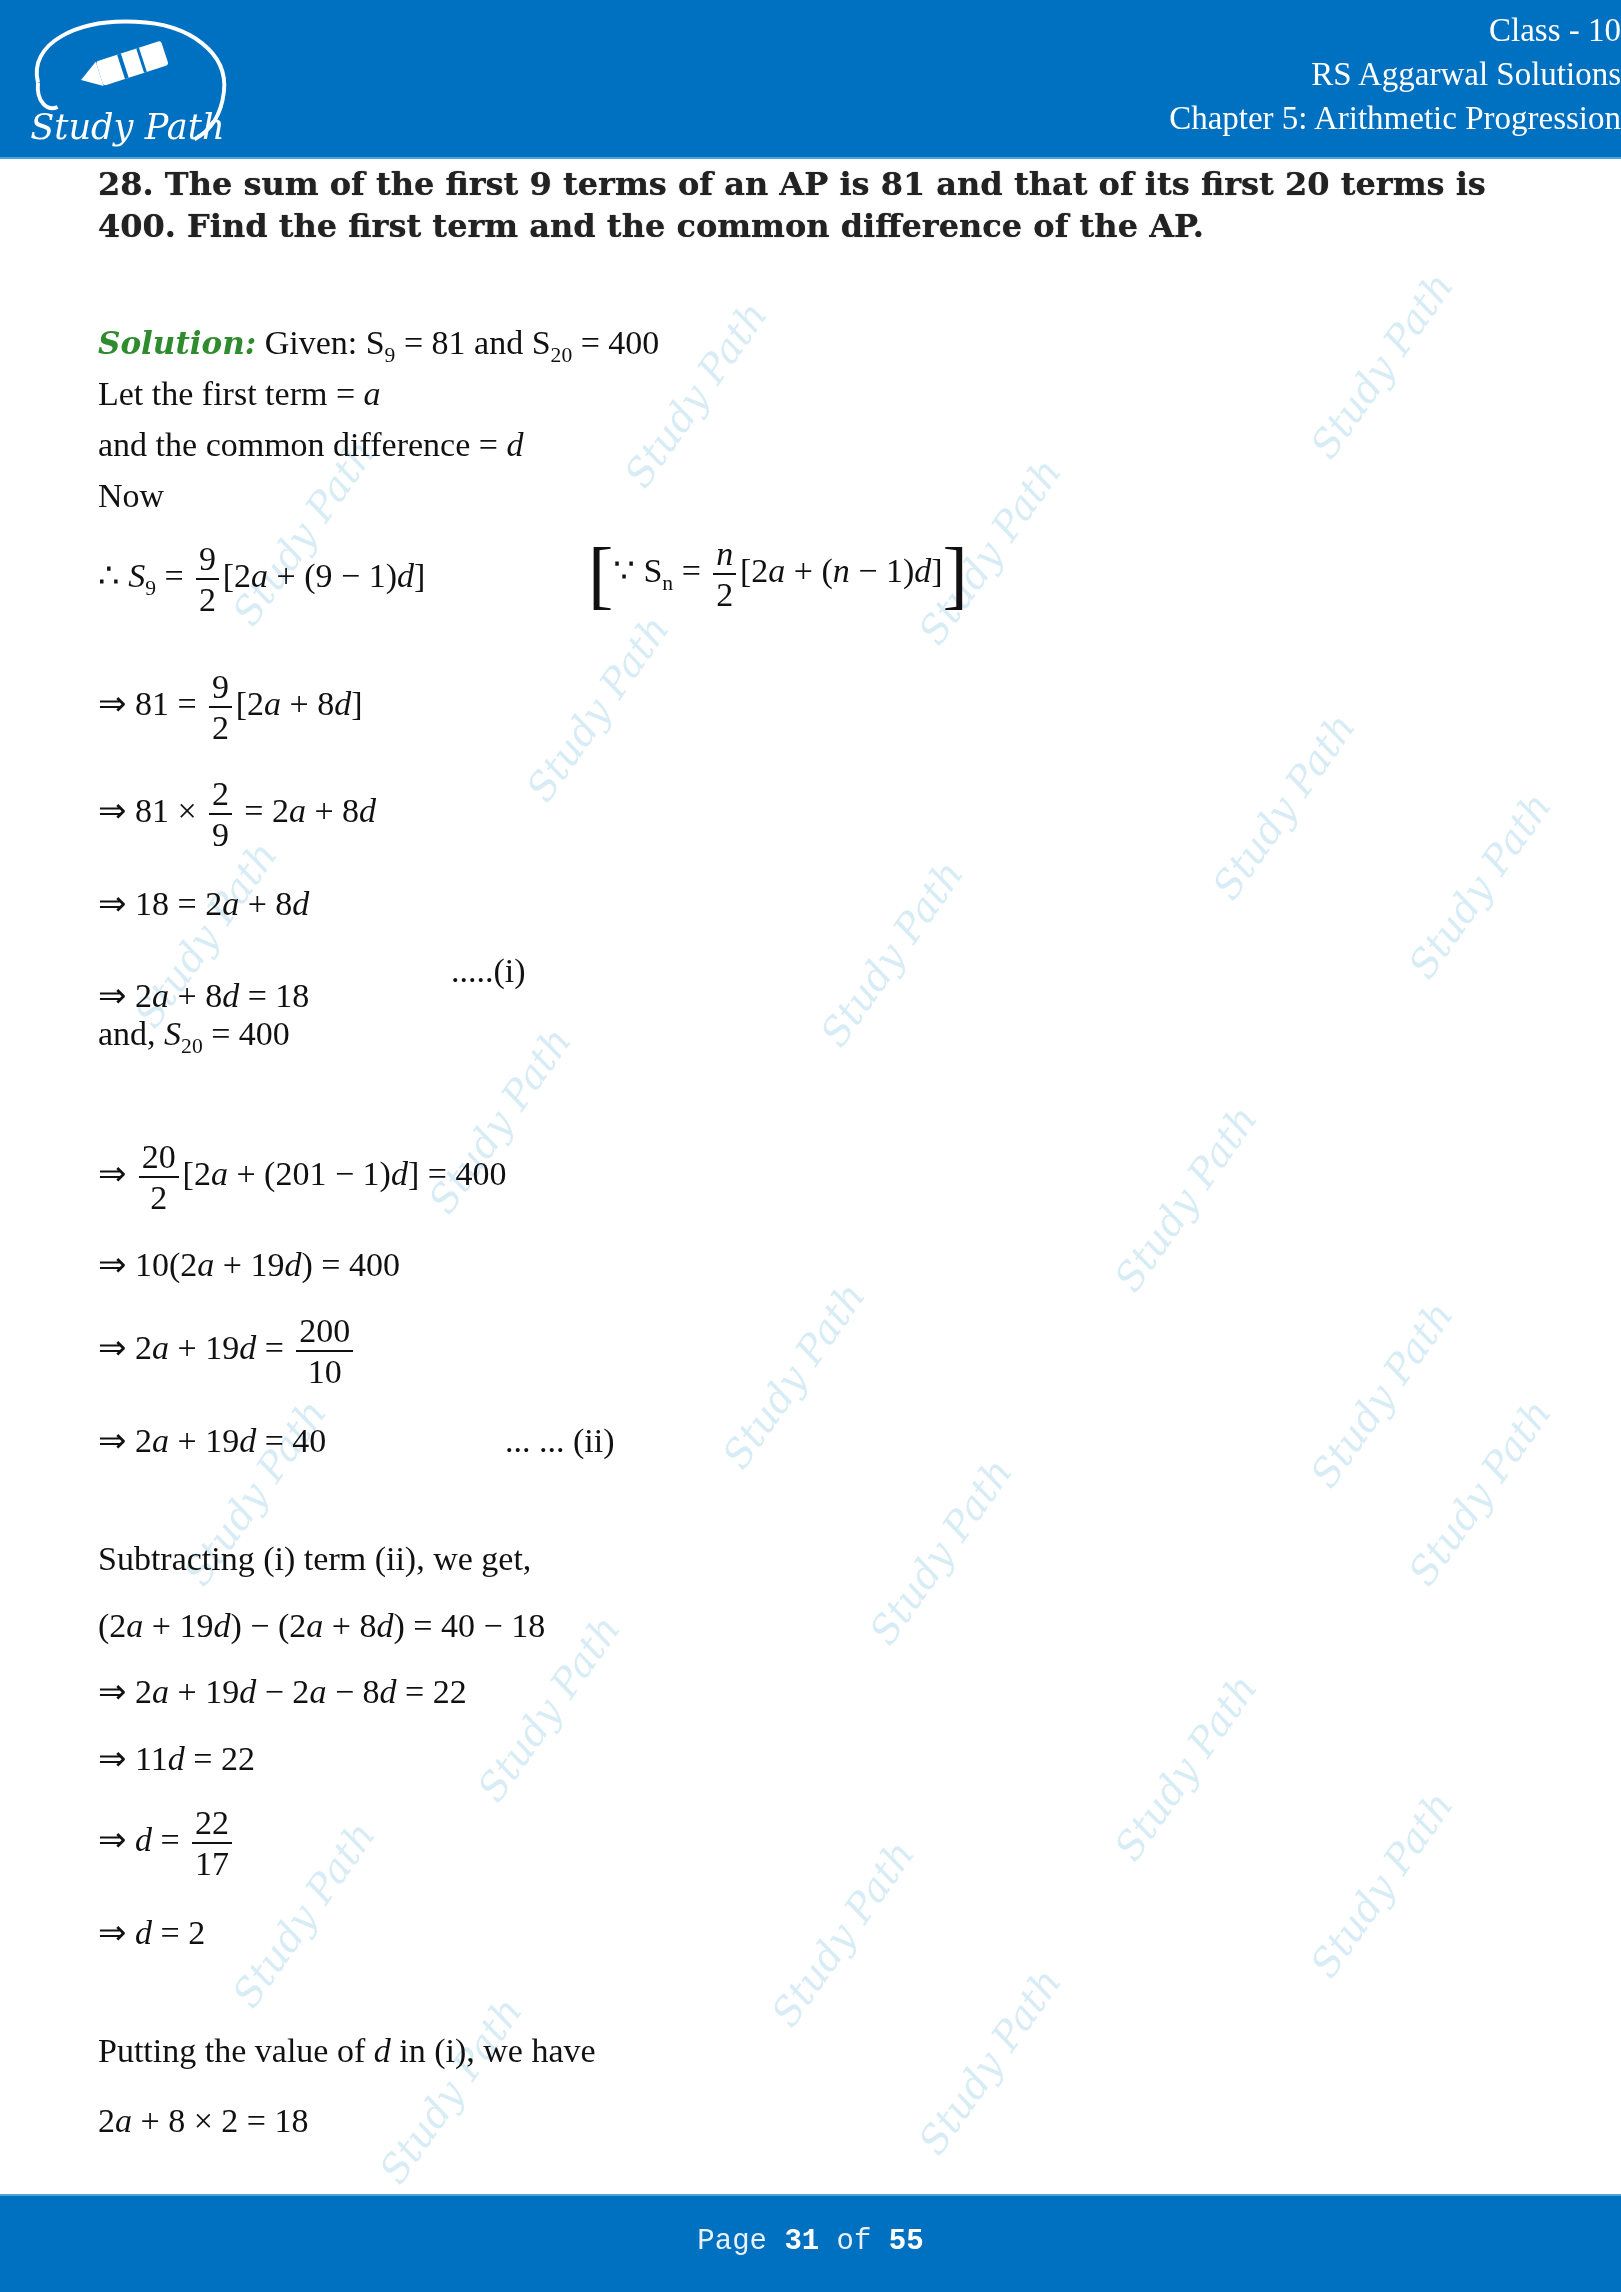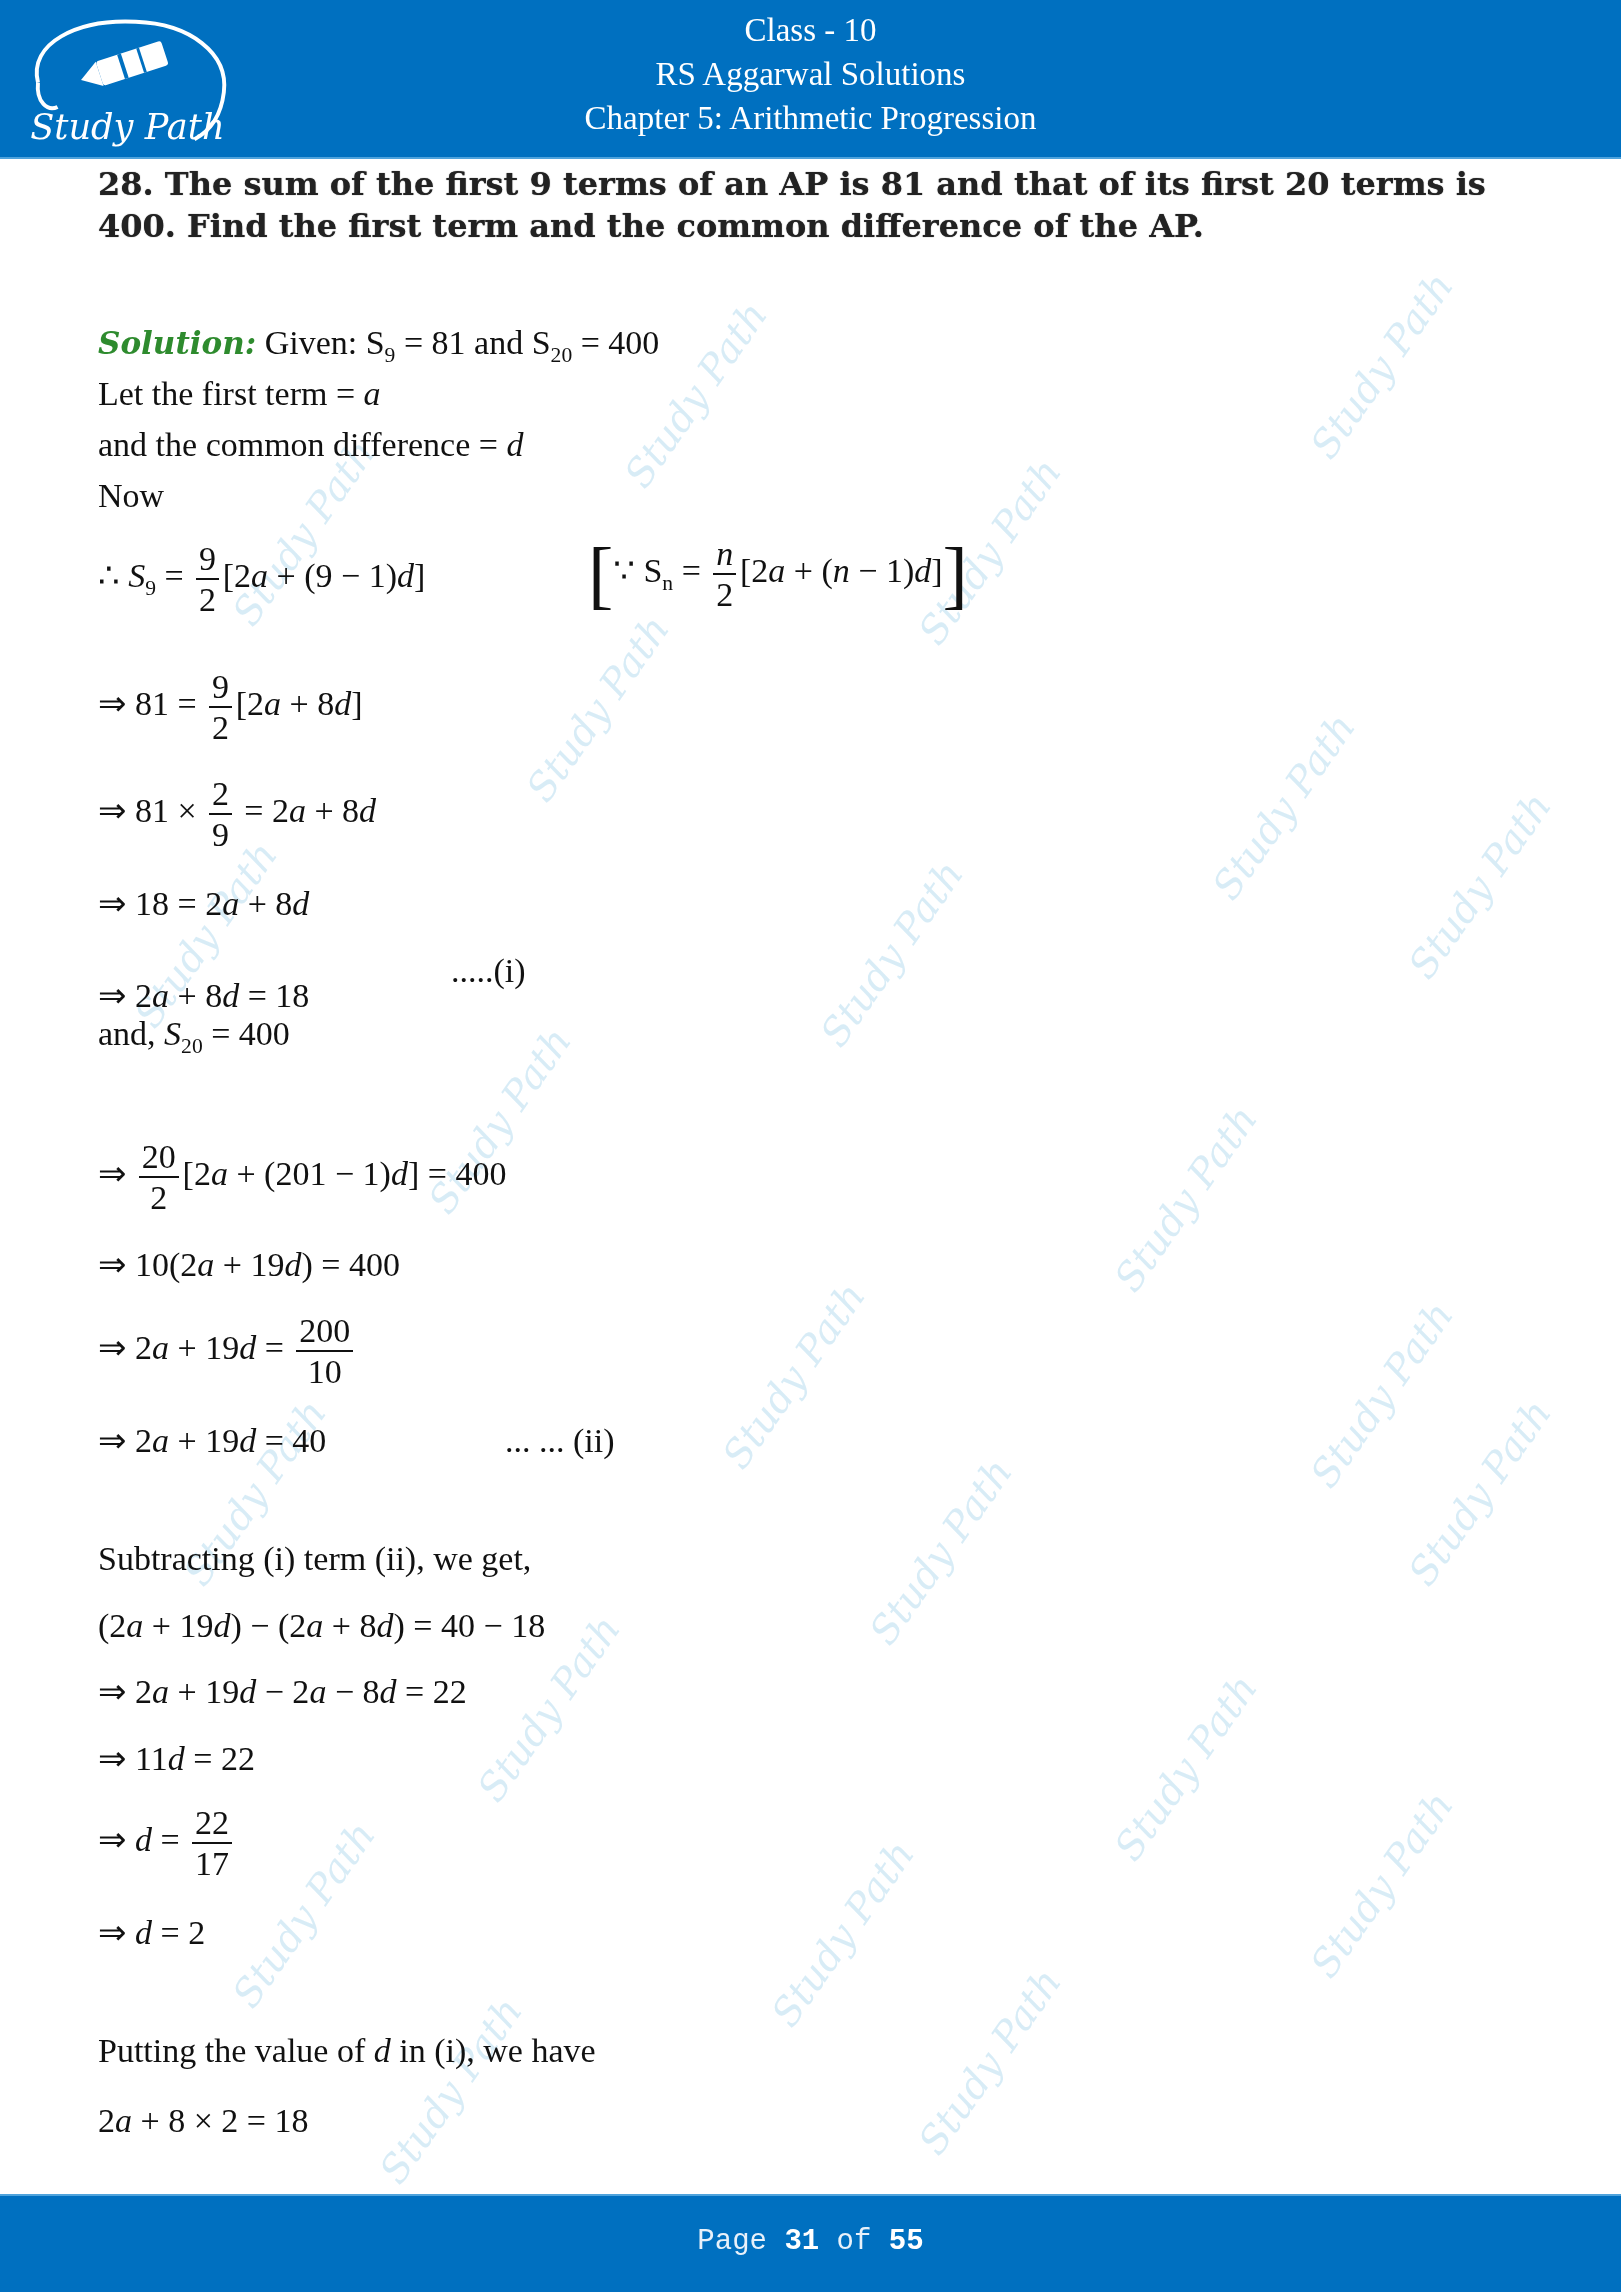--- a/index.html
+++ b/index.html
@@ -7,21 +7,21 @@
     width: 1621px; height: 2293px; position: relative; overflow: hidden;
     background: #ffffff;
     font-family: "DejaVu Serif", "Liberation Serif", serif;
     color: #111;
   }
   .header {
     position: absolute; left: 0; top: 0; width: 1621px; height: 157px;
     background: #0070c0; border-bottom: 2.9px solid #4fa3dc;
   }
   .header-lines {
-    position: absolute; left: 0; right: 0; top: 7.8px; text-align: center; color: #fff;
+    position: absolute; left: 0; right: 0; top: 7.8px; text-align: right; color: #fff;
     font-family: "Liberation Serif", serif; font-size: 33px; line-height: 44px;
   }
   .logo { position: absolute; left: 17.6px; top: 13.7px; width: 218px; height: 135px; }
   .footer {
     position: absolute; left: 0; top: 2194px; width: 1621px; height: 99px;
     background: #0070c0; border-top: 2.9px solid #4fa3dc;
     color: #e8f1fa; text-align: center;
   }
   .footer-text { position: absolute; left: 0; right: 0; top: 29px; font-size: 29px; font-family: Liberation Mono, monospace; }
   .footer-text b { font-weight: bold; color: #fff; }

